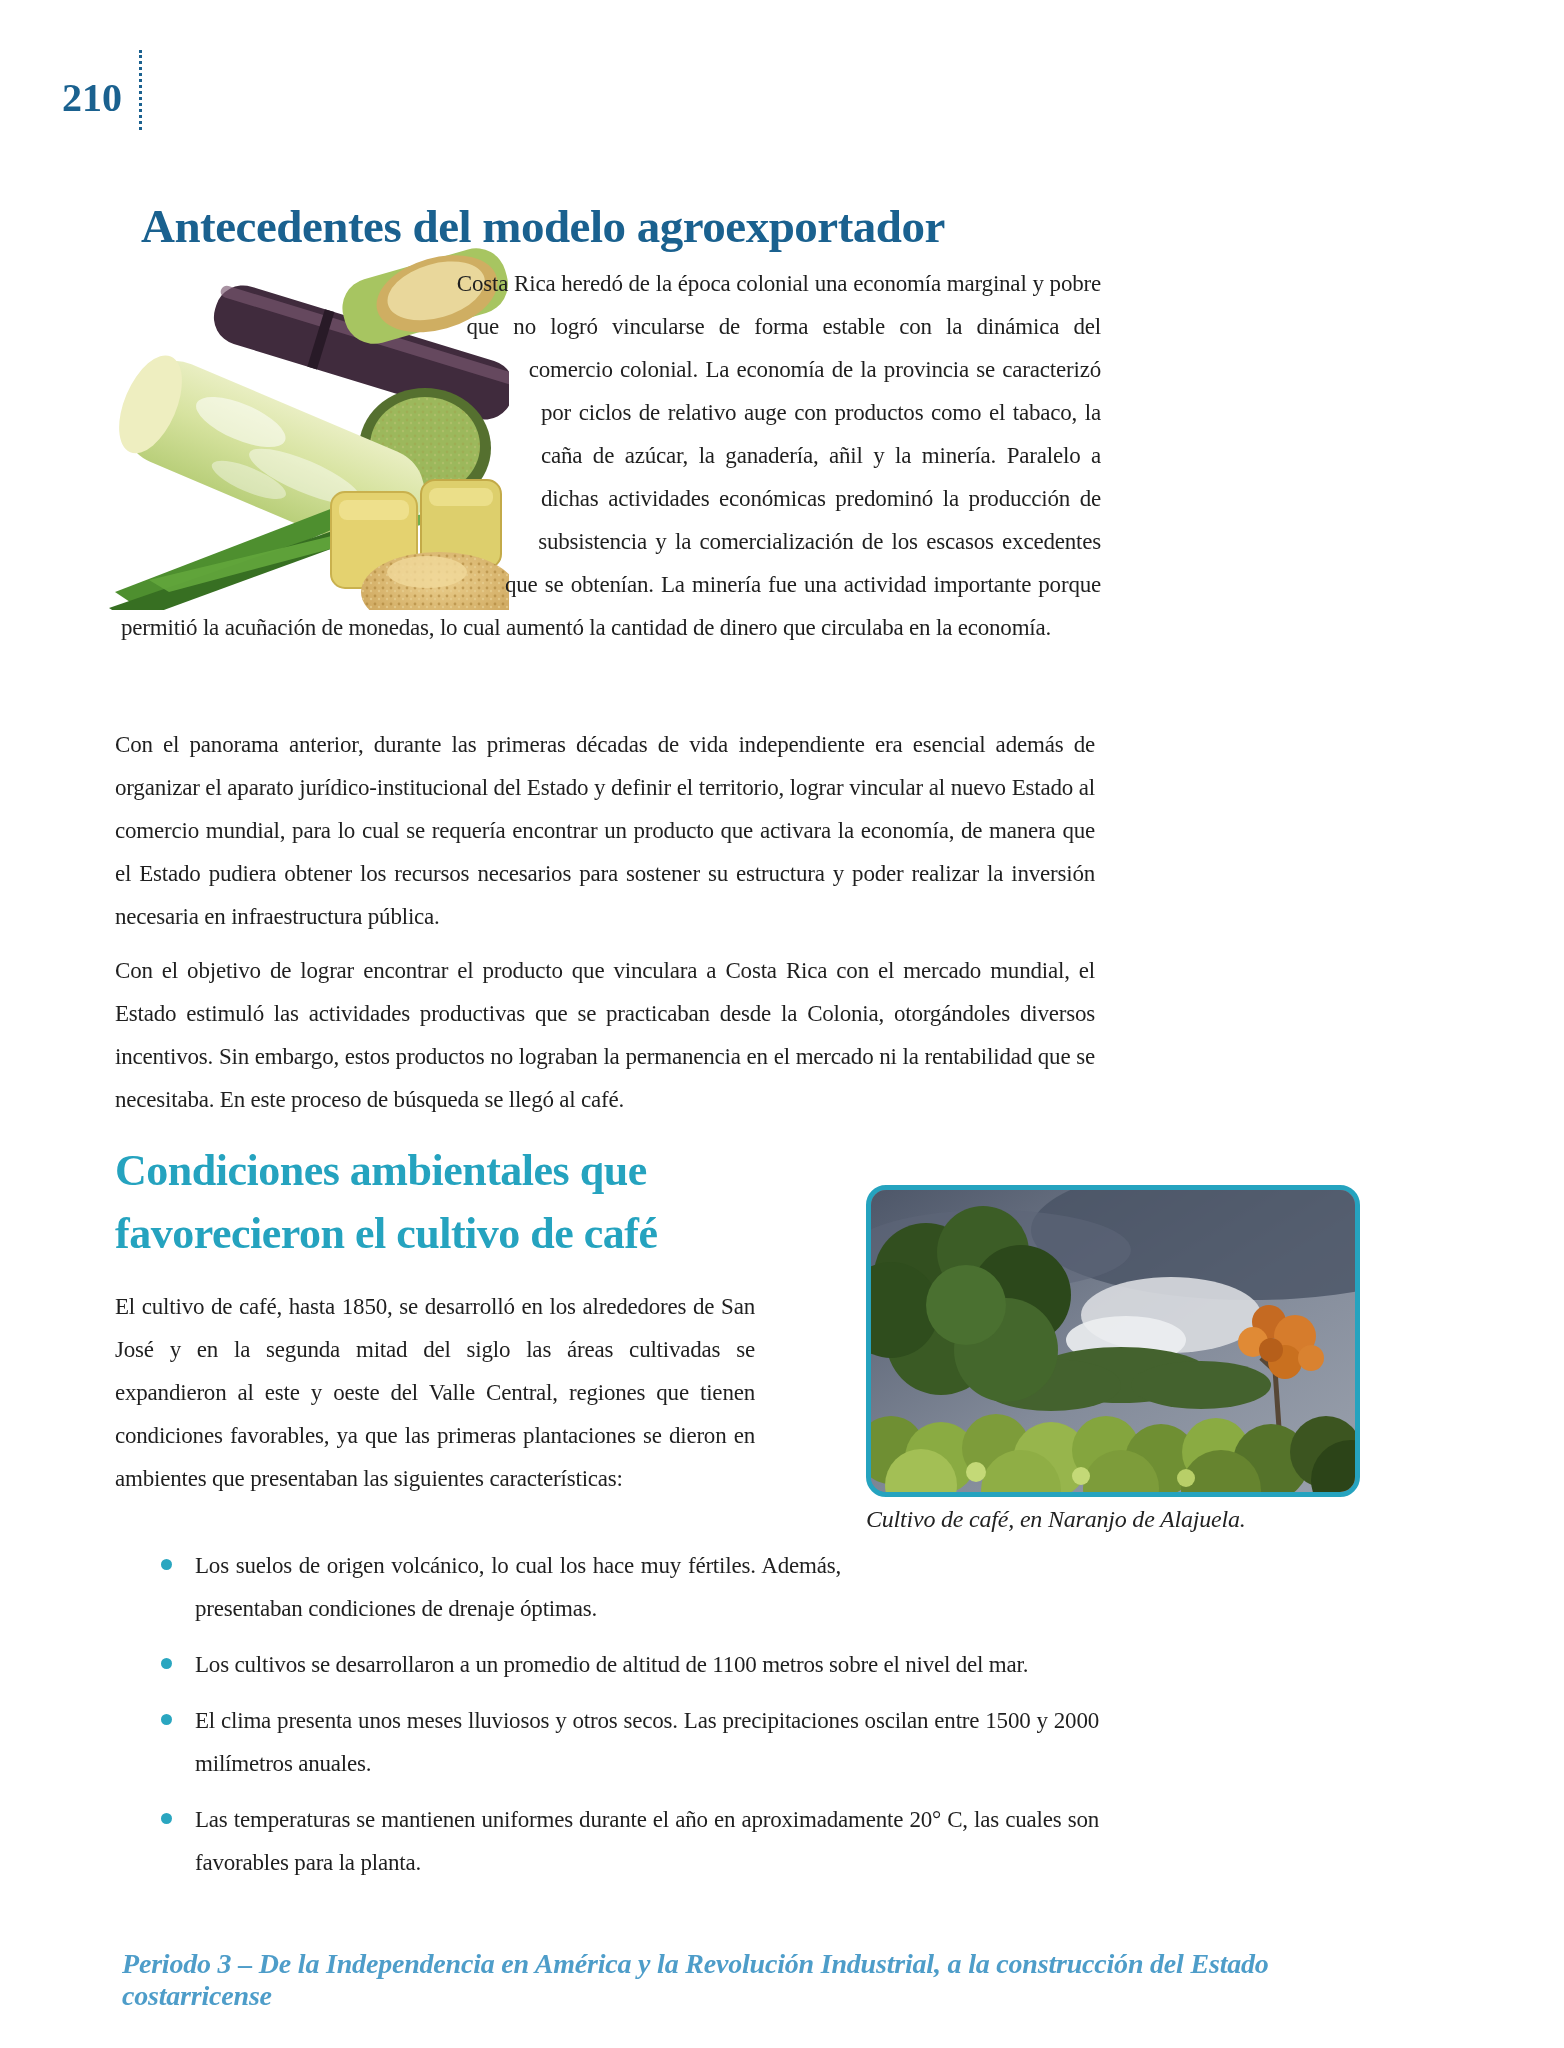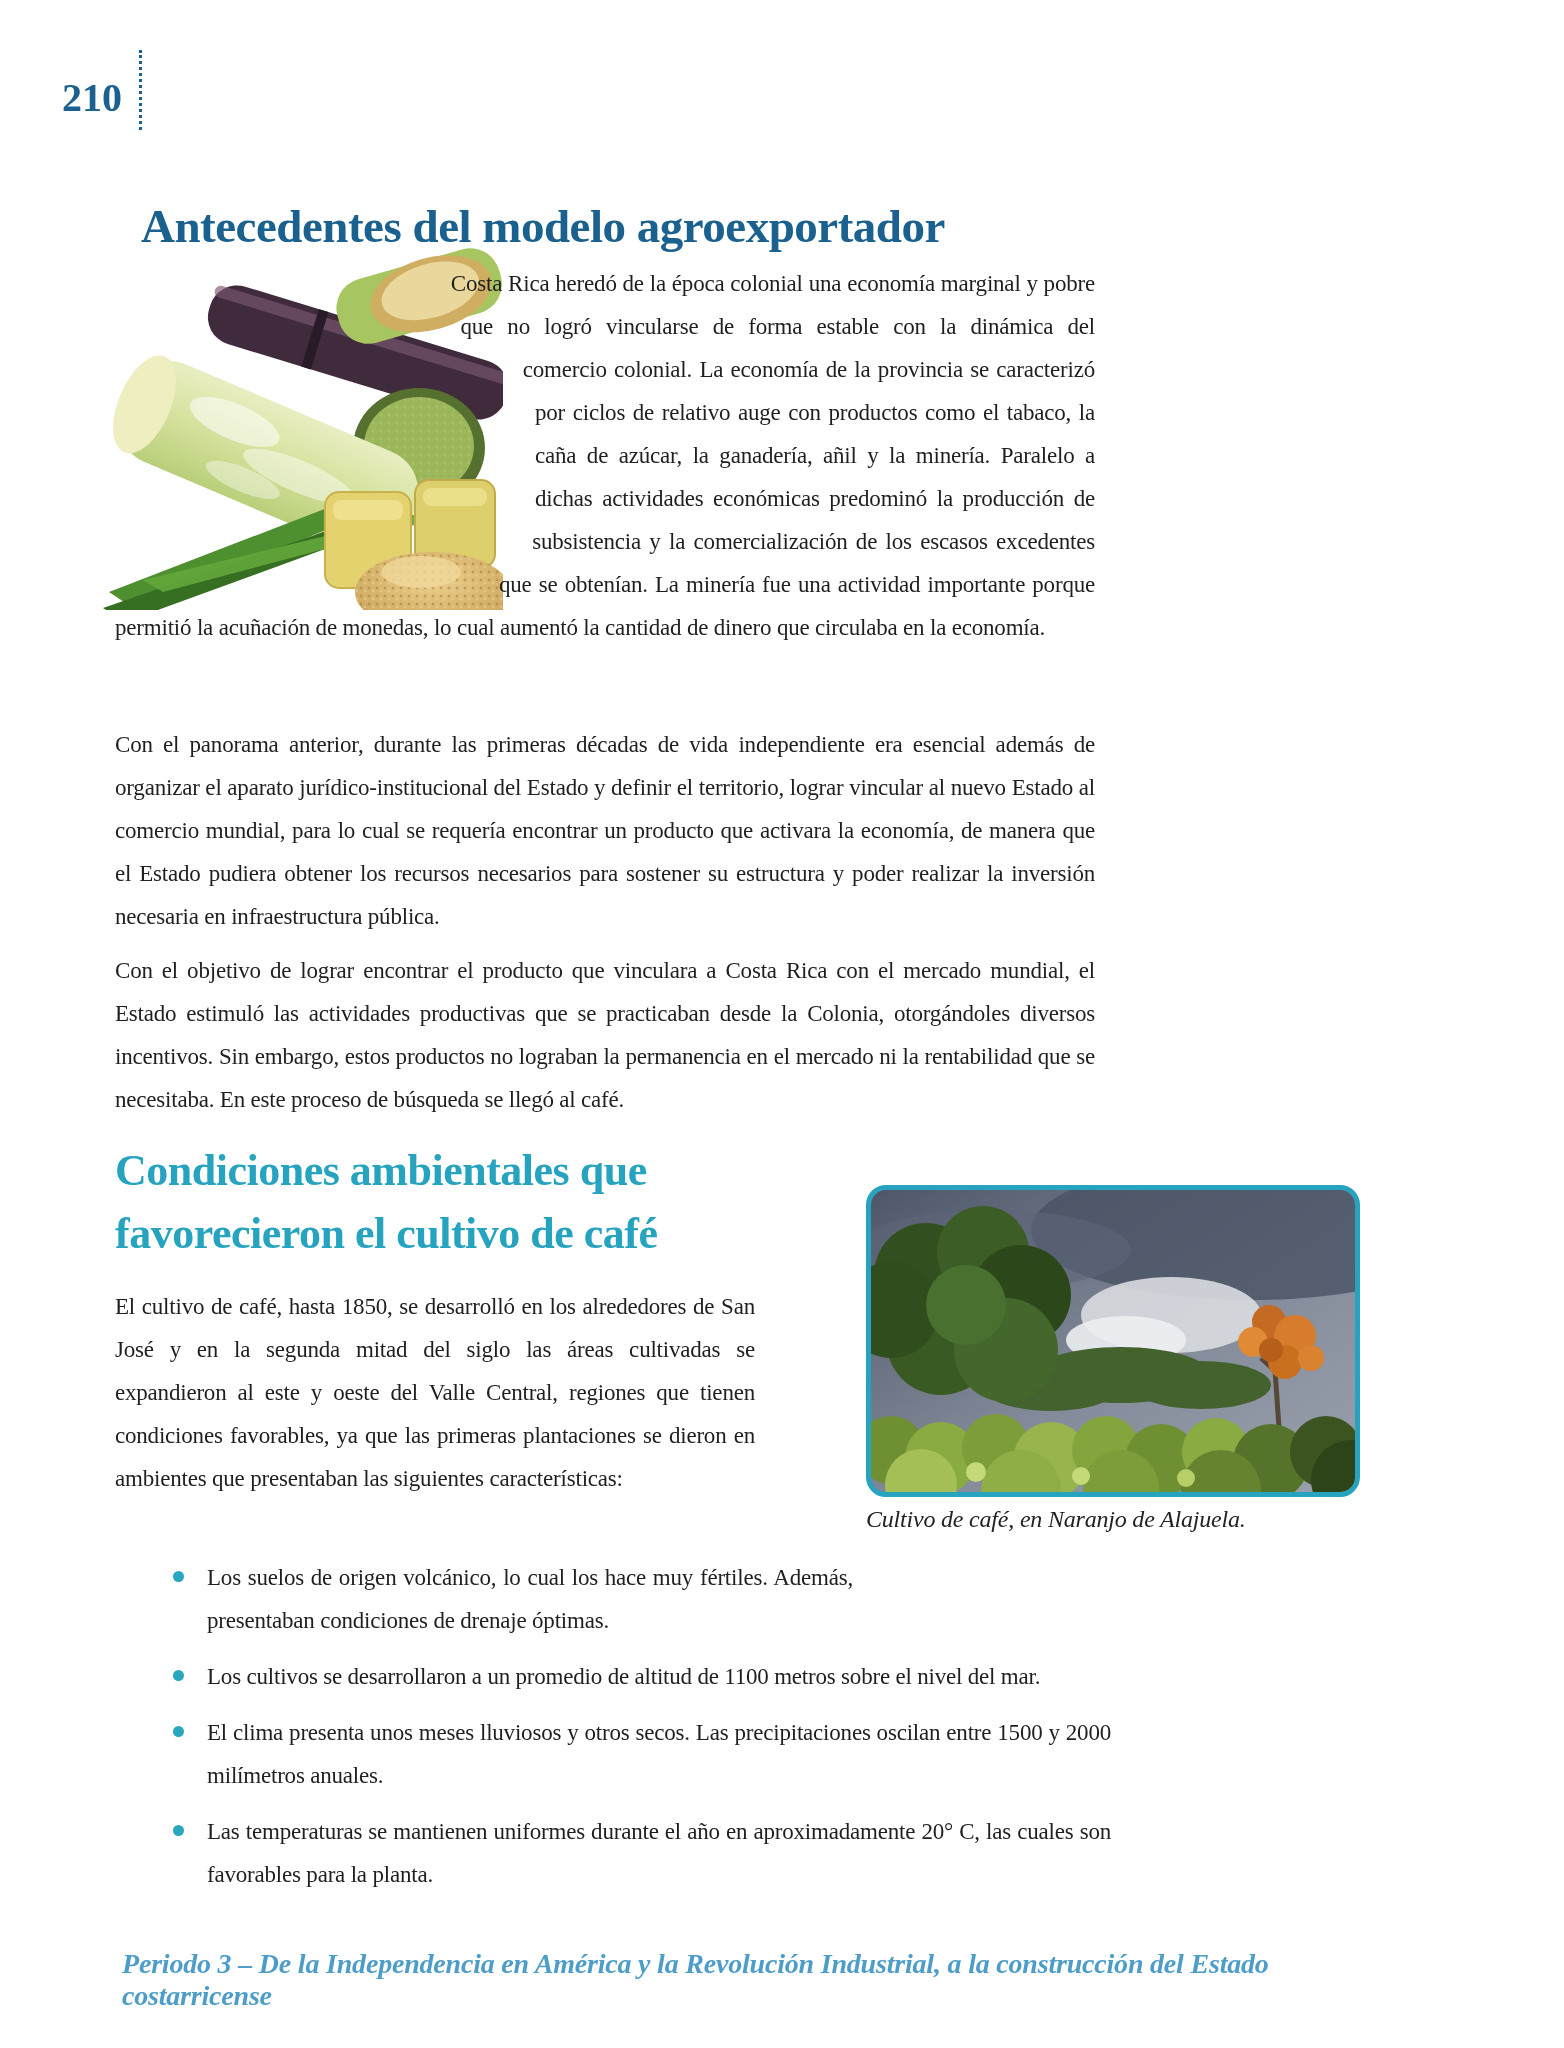--- a/index.html
+++ b/index.html
@@ -29,21 +29,21 @@
   }
   .page-title{
     position:absolute;left:115px;top:168px;width:1000px;
     font-size:47px;font-weight:bold;color:var(--blue);
     letter-spacing:-0.5px;white-space:nowrap;margin-left:26px;
   }
   .body-text{
     font-size:23px;line-height:43px;text-align:justify;
     letter-spacing:-0.2px;
   }
-  .para1{position:absolute;left:115px;top:262px;width:980px;}
+  .para1{position:absolute;left:121px;top:262px;width:980px;}
   .cane-float{
     float:left;width:420px;height:344px;
     shape-outside: polygon(0px 0px, 318px 0px, 330px 90px, 398px 136px, 416px 196px, 404px 264px, 350px 318px, 300px 344px, 0px 344px);
     shape-margin:12px;
   }
   .cane-float svg{display:block;margin:-52px 0 0 -12px;}
   .para2{position:absolute;left:115px;top:700px;width:980px;}
   .para3{position:absolute;left:115px;top:926px;width:980px;}
   .section-heading{
     position:absolute;left:115px;top:1102px;width:680px;
@@ -62,21 +62,21 @@
     background:#7d8594;
   }
   .photo-frame svg{display:block;}
   .photo-caption{
     position:absolute;left:866px;top:1506px;width:494px;
     font-size:24px;font-style:italic;color:#222222;
     letter-spacing:-0.2px;
   }
   .bullet-list{
     position:absolute;left:115px;top:1540px;width:980px;
-    list-style:none;margin:16px;padding:0;
+    list-style:none;margin:4px;padding:0;
   }
   .bullet-list li{
     position:relative;
     padding-left:76px;
     margin-bottom:13px;
     font-size:23px;line-height:43px;text-align:justify;letter-spacing:-0.2px;
   }
   .dot{
     position:absolute;left:42px;top:15px;
     width:11px;height:11px;border-radius:50%;

